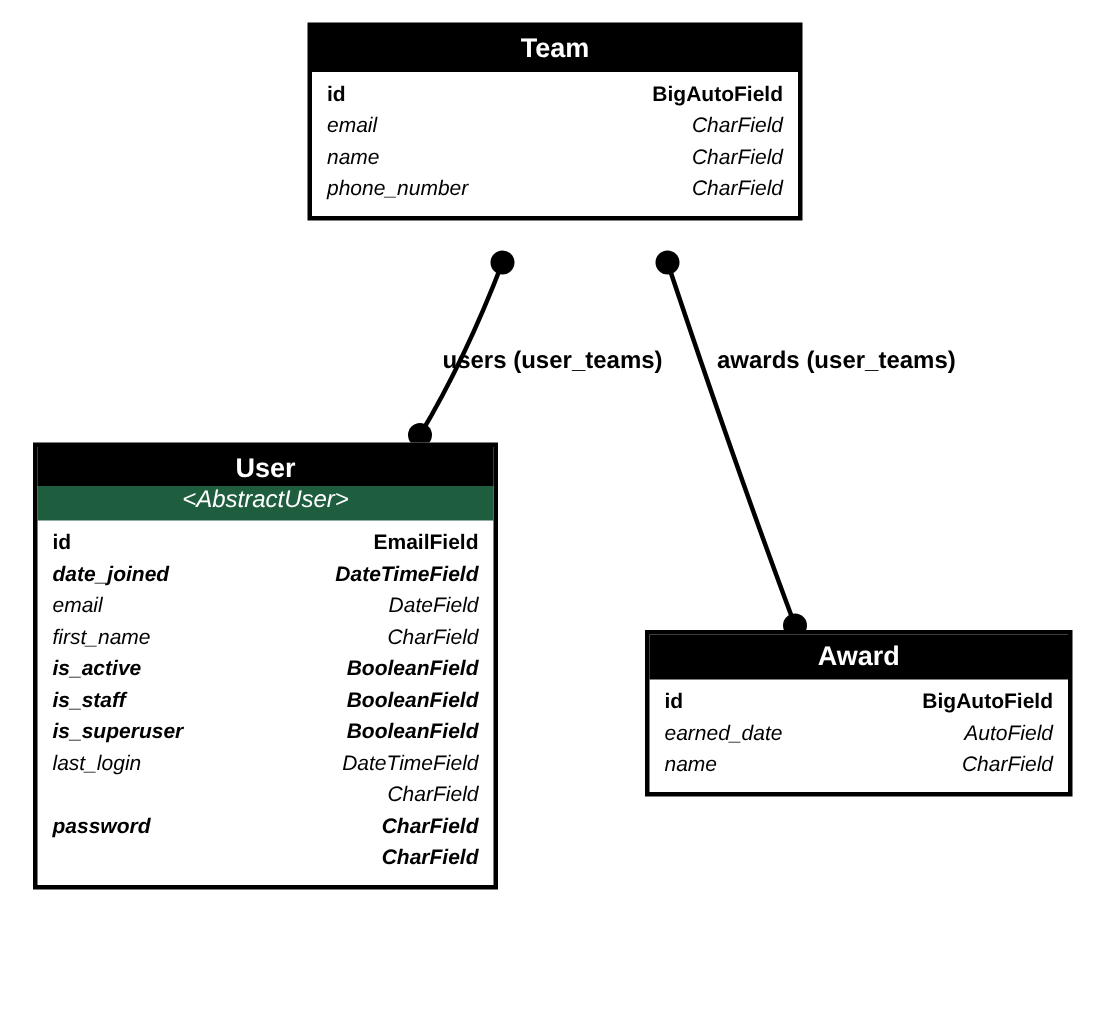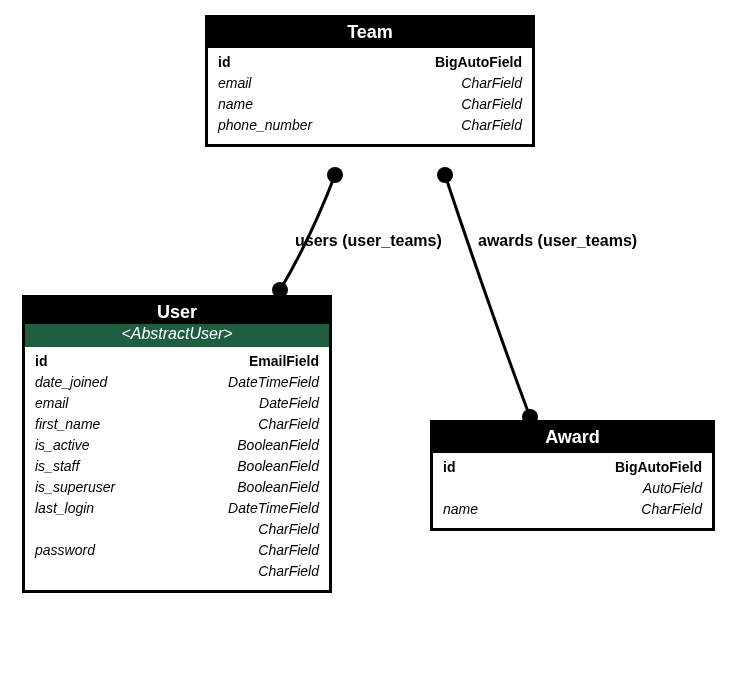--- a/index.html
+++ b/index.html
@@ -50,21 +50,21 @@
   }
   .field-name {
     flex: 1;
   }
   .field-type {
     flex: 1;
     text-align: right;
   }
   .bold { font-weight: bold; }
   .italic { font-style: italic; }
-  .bolditalic { font-weight: normal; font-style: italic; }
+  .bolditalic { font-weight: bold; font-style: italic; }
   svg.connections {
     position: absolute;
     left: 0;
     top: 0;
     width: 739px;
     height: 675px;
     pointer-events: none;
   }
   .rel-label {
     position: absolute;
@@ -164,20 +164,21 @@
   </div>
 
   <div class="entity" style="left:430px; top:420px; width:285px;">
     <div class="entity-header">Award</div>
     <div class="entity-body">
         <div class="field-row">
           <span class="field-name bold">id</span>
           <span class="field-type bold">BigAutoField</span>
         </div>
         <div class="field-row">
+          <span class="field-name italic">earned_date</span>
           <span class="field-type italic">AutoField</span>
         </div>
         <div class="field-row">
           <span class="field-name italic">name</span>
           <span class="field-type italic">CharField</span>
         </div>
       </div>
   </div>
 
 </div>

